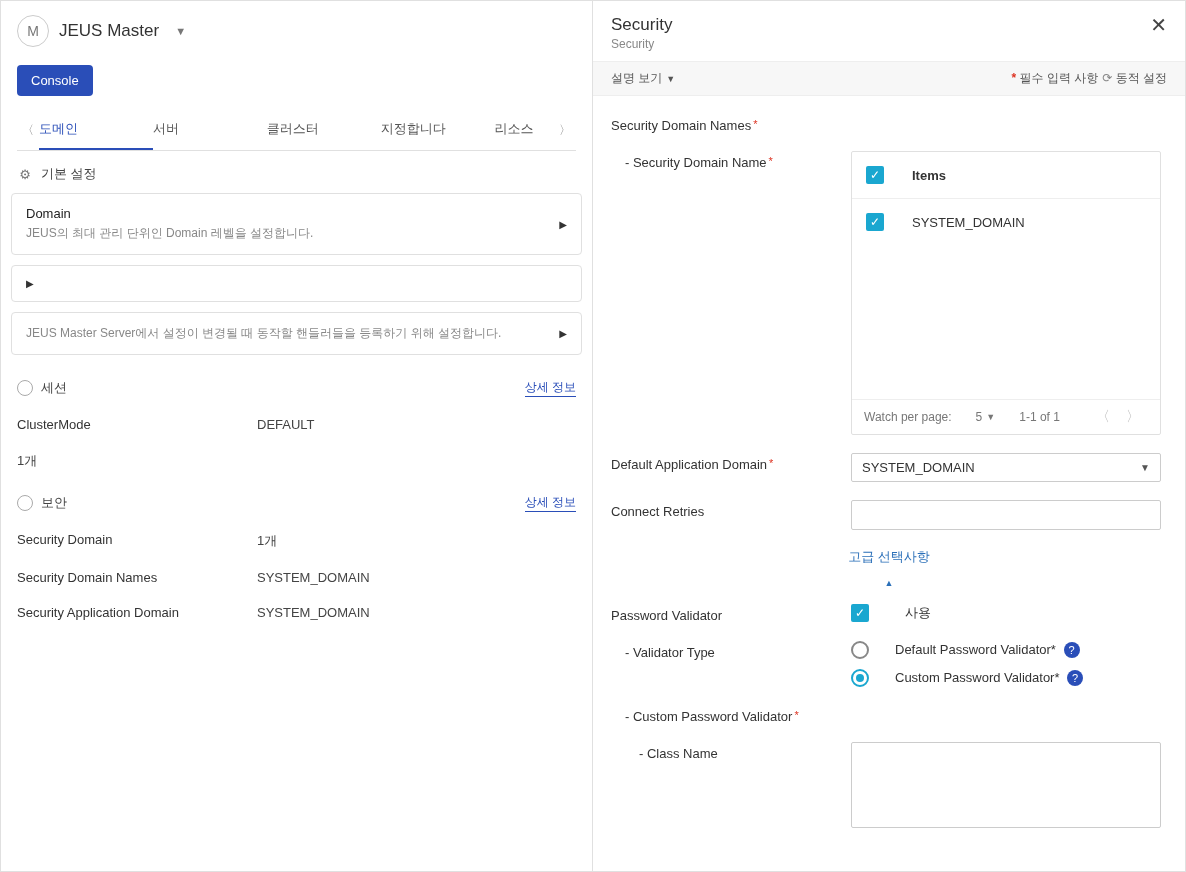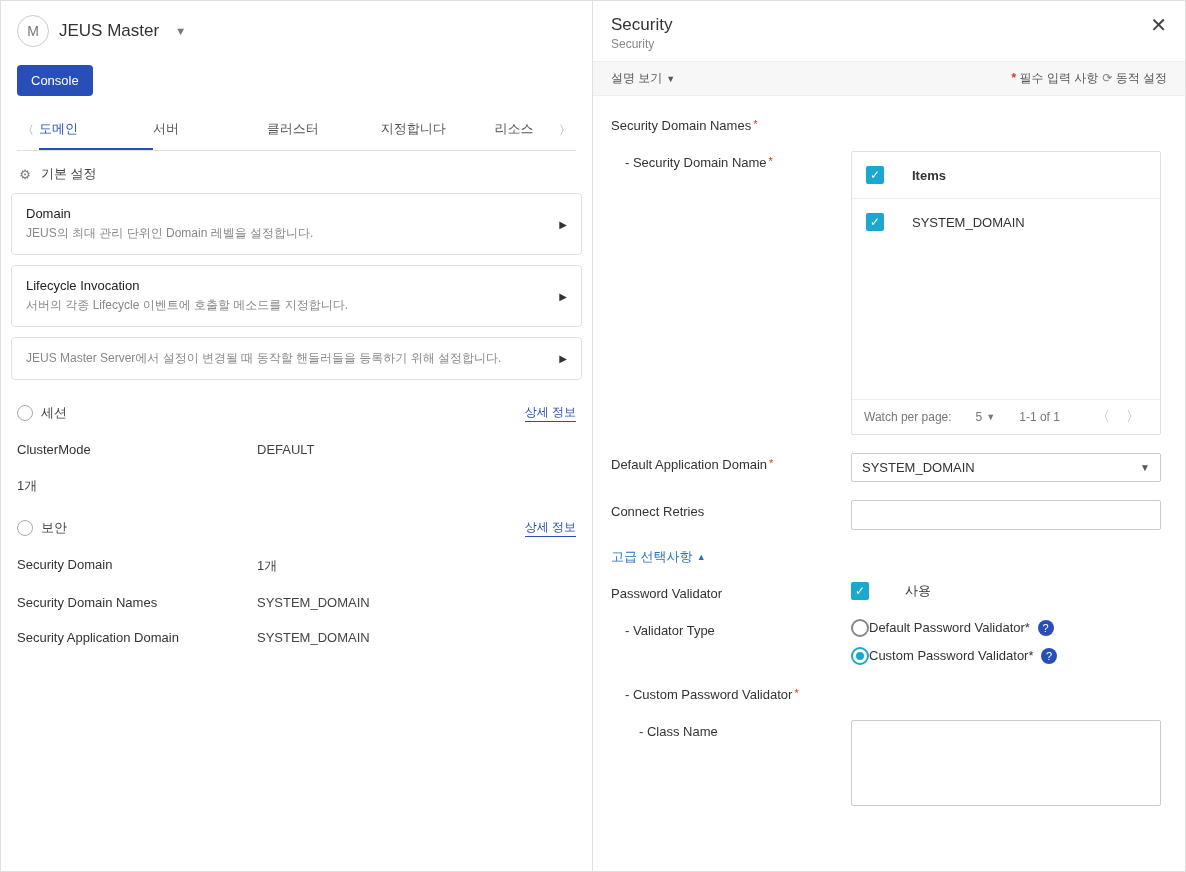--- a/index.html
+++ b/index.html
@@ -75,25 +75,25 @@
 .items-footer .rpp { margin-right: 24px; }
 .items-footer .pagesize { display:flex; align-items:center; gap:4px; margin-right:24px; }
 .items-footer .range { margin-right: auto; }
 .pg-arrow { color:#bbb; padding: 0 8px; cursor:pointer; font-size:14px; }
 
 .select-box { width:310px; border:1px solid #ccc; border-radius:2px; padding:6px 10px; display:flex; align-items:center; font-size:13px; cursor:pointer; }
 .select-box .caret { margin-left:auto; color:#555; font-size:10px; }
 .text-input { width:310px; border:1px solid #ccc; border-radius:2px; padding:6px 10px; font-size:13px; height:30px; }
 .textarea-input { width:310px; border:1px solid #ccc; border-radius:2px; padding:6px 10px; font-size:13px; height:86px; resize:none; }
 
-.adv-toggle { color:#2a6fb8; font-size:13px; cursor:pointer; display:flex; align-items:center; gap:4px; margin: 8px 0 16px 0; }
+.adv-toggle { color:#2a6fb8; font-size:13px; cursor:pointer; display:flex; align-items:center; gap:12px; margin: 8px 0 16px 0; flex-direction: column; }
 
 .use-check { display:flex; align-items:center; gap:8px; font-size:13px; }
 .radio-list { display:flex; flex-direction:column; gap:10px; }
-.radio-row { display:flex; align-items:center; font-size:13px; }
+.radio-row { display:flex; align-items:center; gap:26px; font-size:13px; }
 .radio { width:18px; height:18px; border:2px solid #888; border-radius:50%; display:inline-flex; align-items:center; justify-content:center; }
 .radio.selected { border-color:#1aa7d0; }
 .radio.selected::after { content:""; width:8px; height:8px; background:#1aa7d0; border-radius:50%; }
 .help-badge { width:16px; height:16px; border-radius:50%; background:#2a4eb8; color:#fff; font-size:11px; display:inline-flex; align-items:center; justify-content:center; margin-left:4px; }
 
 .shield-icon, .clock-icon { width:16px; height:16px; border:1.5px solid #aaa; border-radius:50%; display:inline-block; }
 </style>
 </head>
 <body>
 
@@ -127,24 +127,20 @@
     </div>
     <div class="cards">
       <div class="card">
         <div class="card-content">
           <div class="card-title">Domain</div>
           <div class="card-desc">JEUS의 최대 관리 단위인 Domain 레벨을 설정합니다.</div>
         </div>
         <div class="card-arrow">▶</div>
       </div>
       <div class="card">
-        <div class="card-content">
-          <div class="card-title">Lifecycle Invocation</div>
-          <div class="card-desc">서버의 각종 Lifecycle 이벤트에 호출할 메소드를 지정합니다.</div>
-        </div>
         <div class="card-arrow">▶</div>
       </div>
       <div class="card">
         <div class="card-content">
           <div class="card-desc">JEUS Master Server에서 설정이 변경될 때 동작할 핸들러들을 등록하기 위해 설정합니다.</div>
         </div>
         <div class="card-arrow">▶</div>
       </div>
     </div>
 

